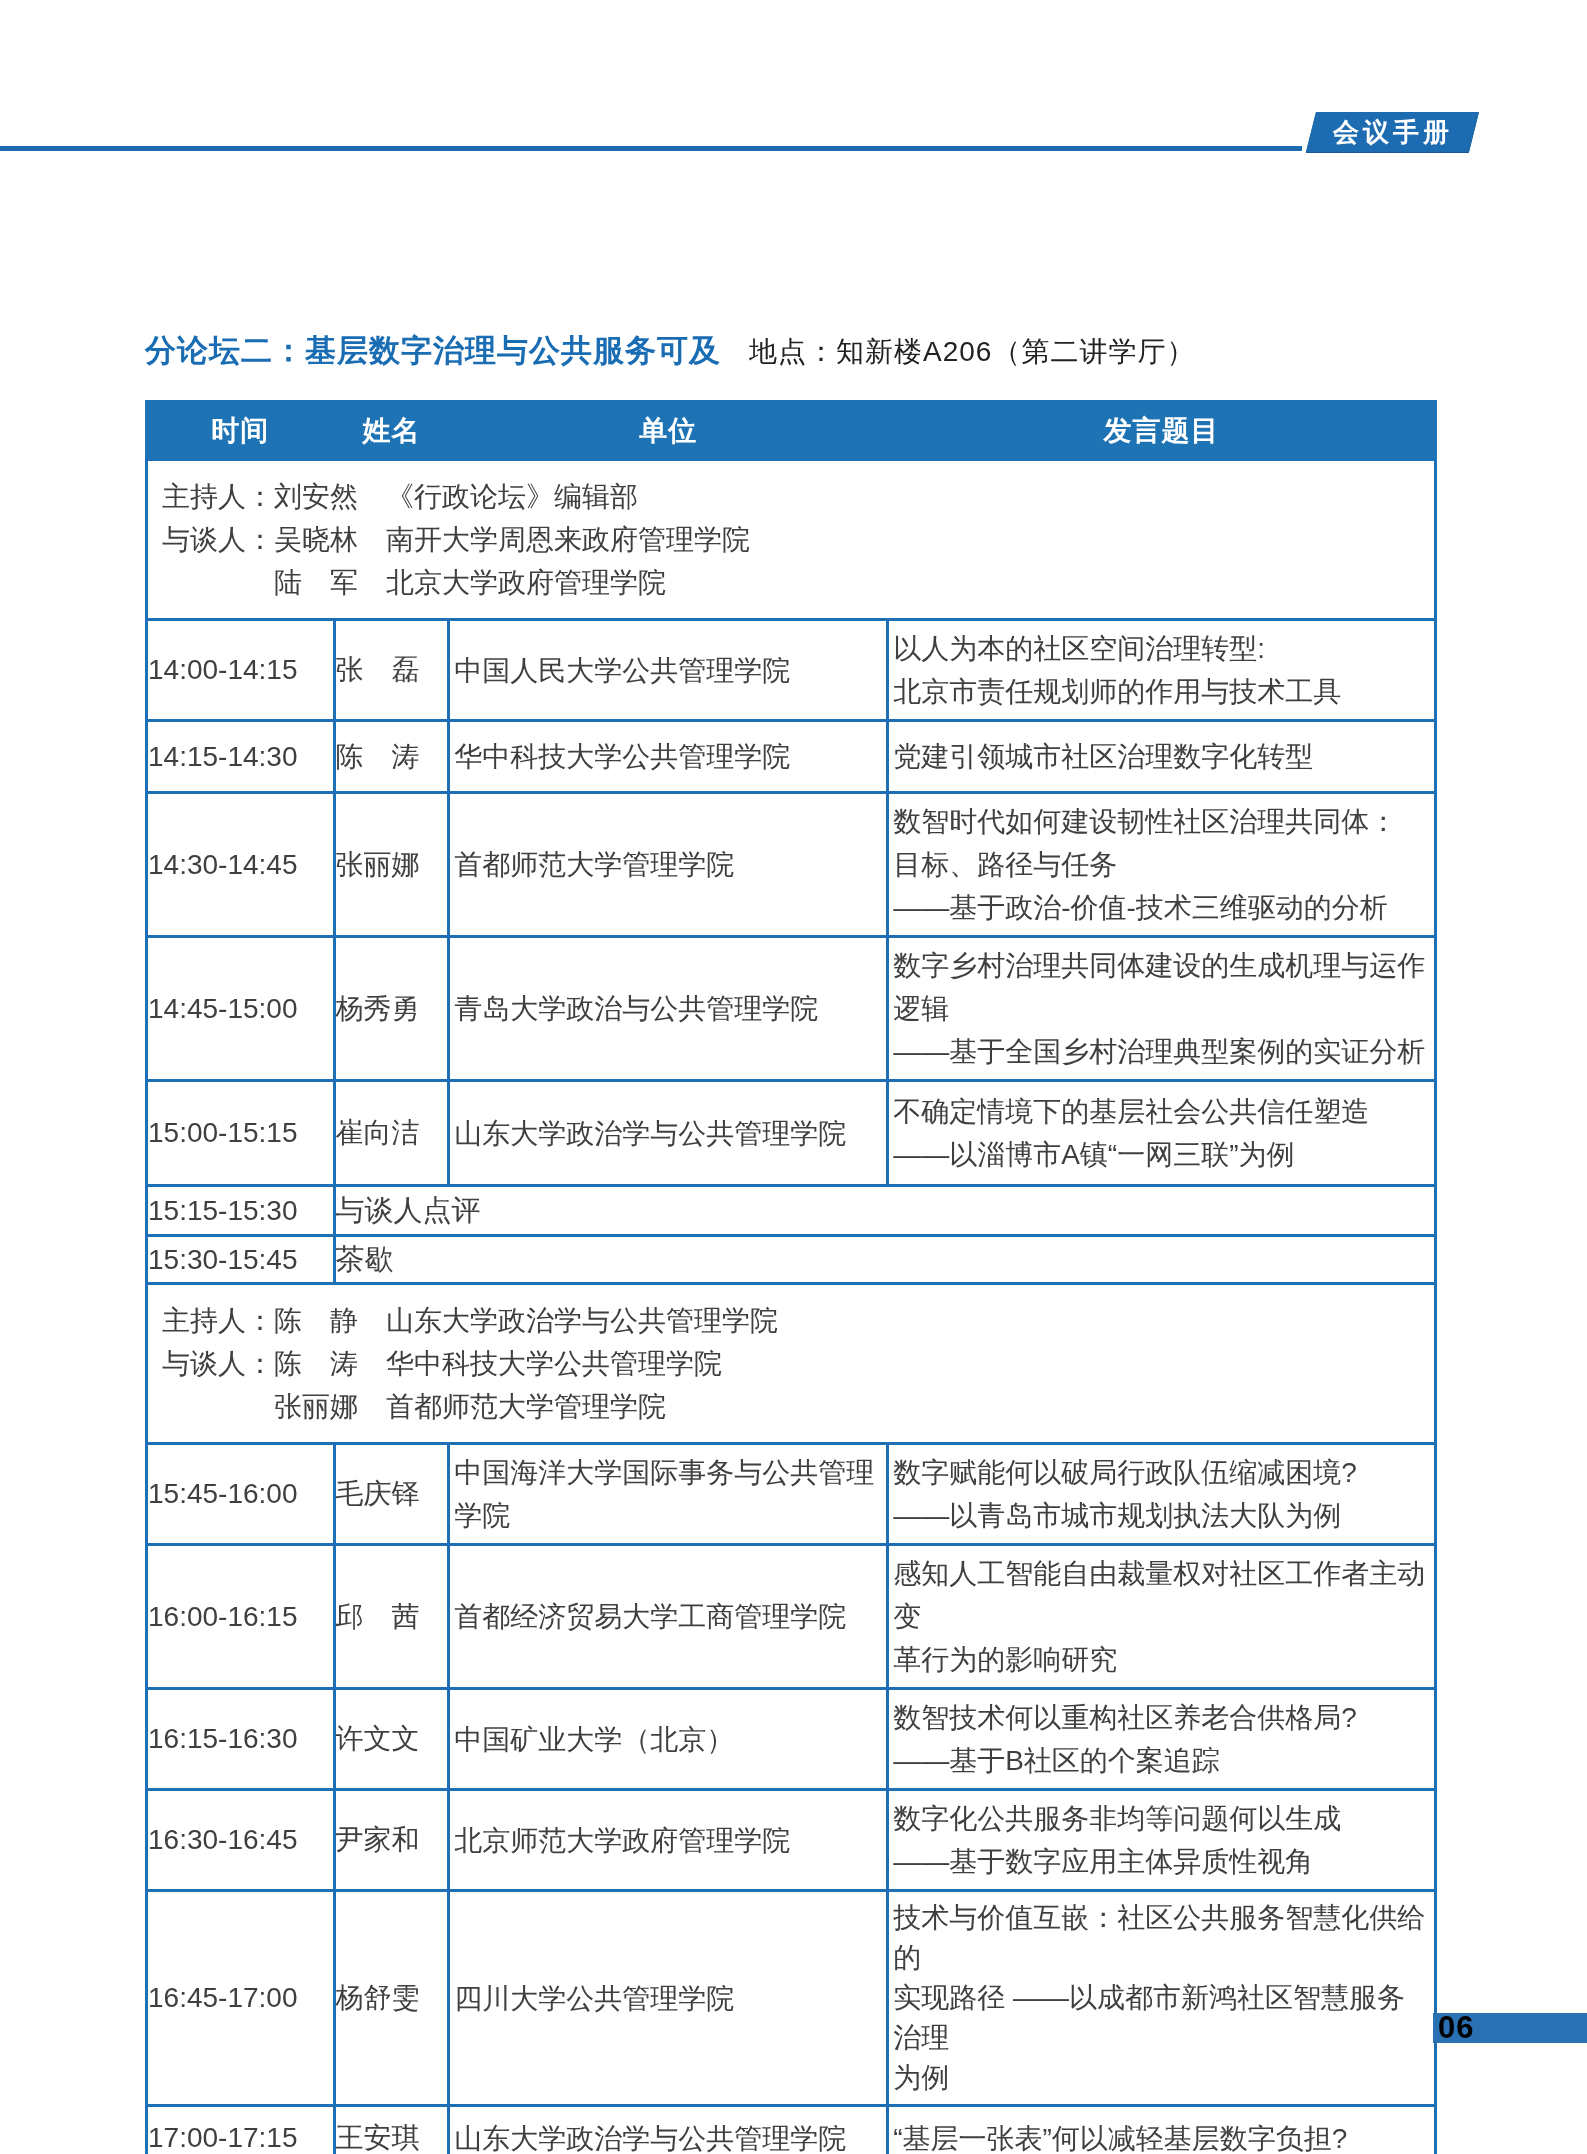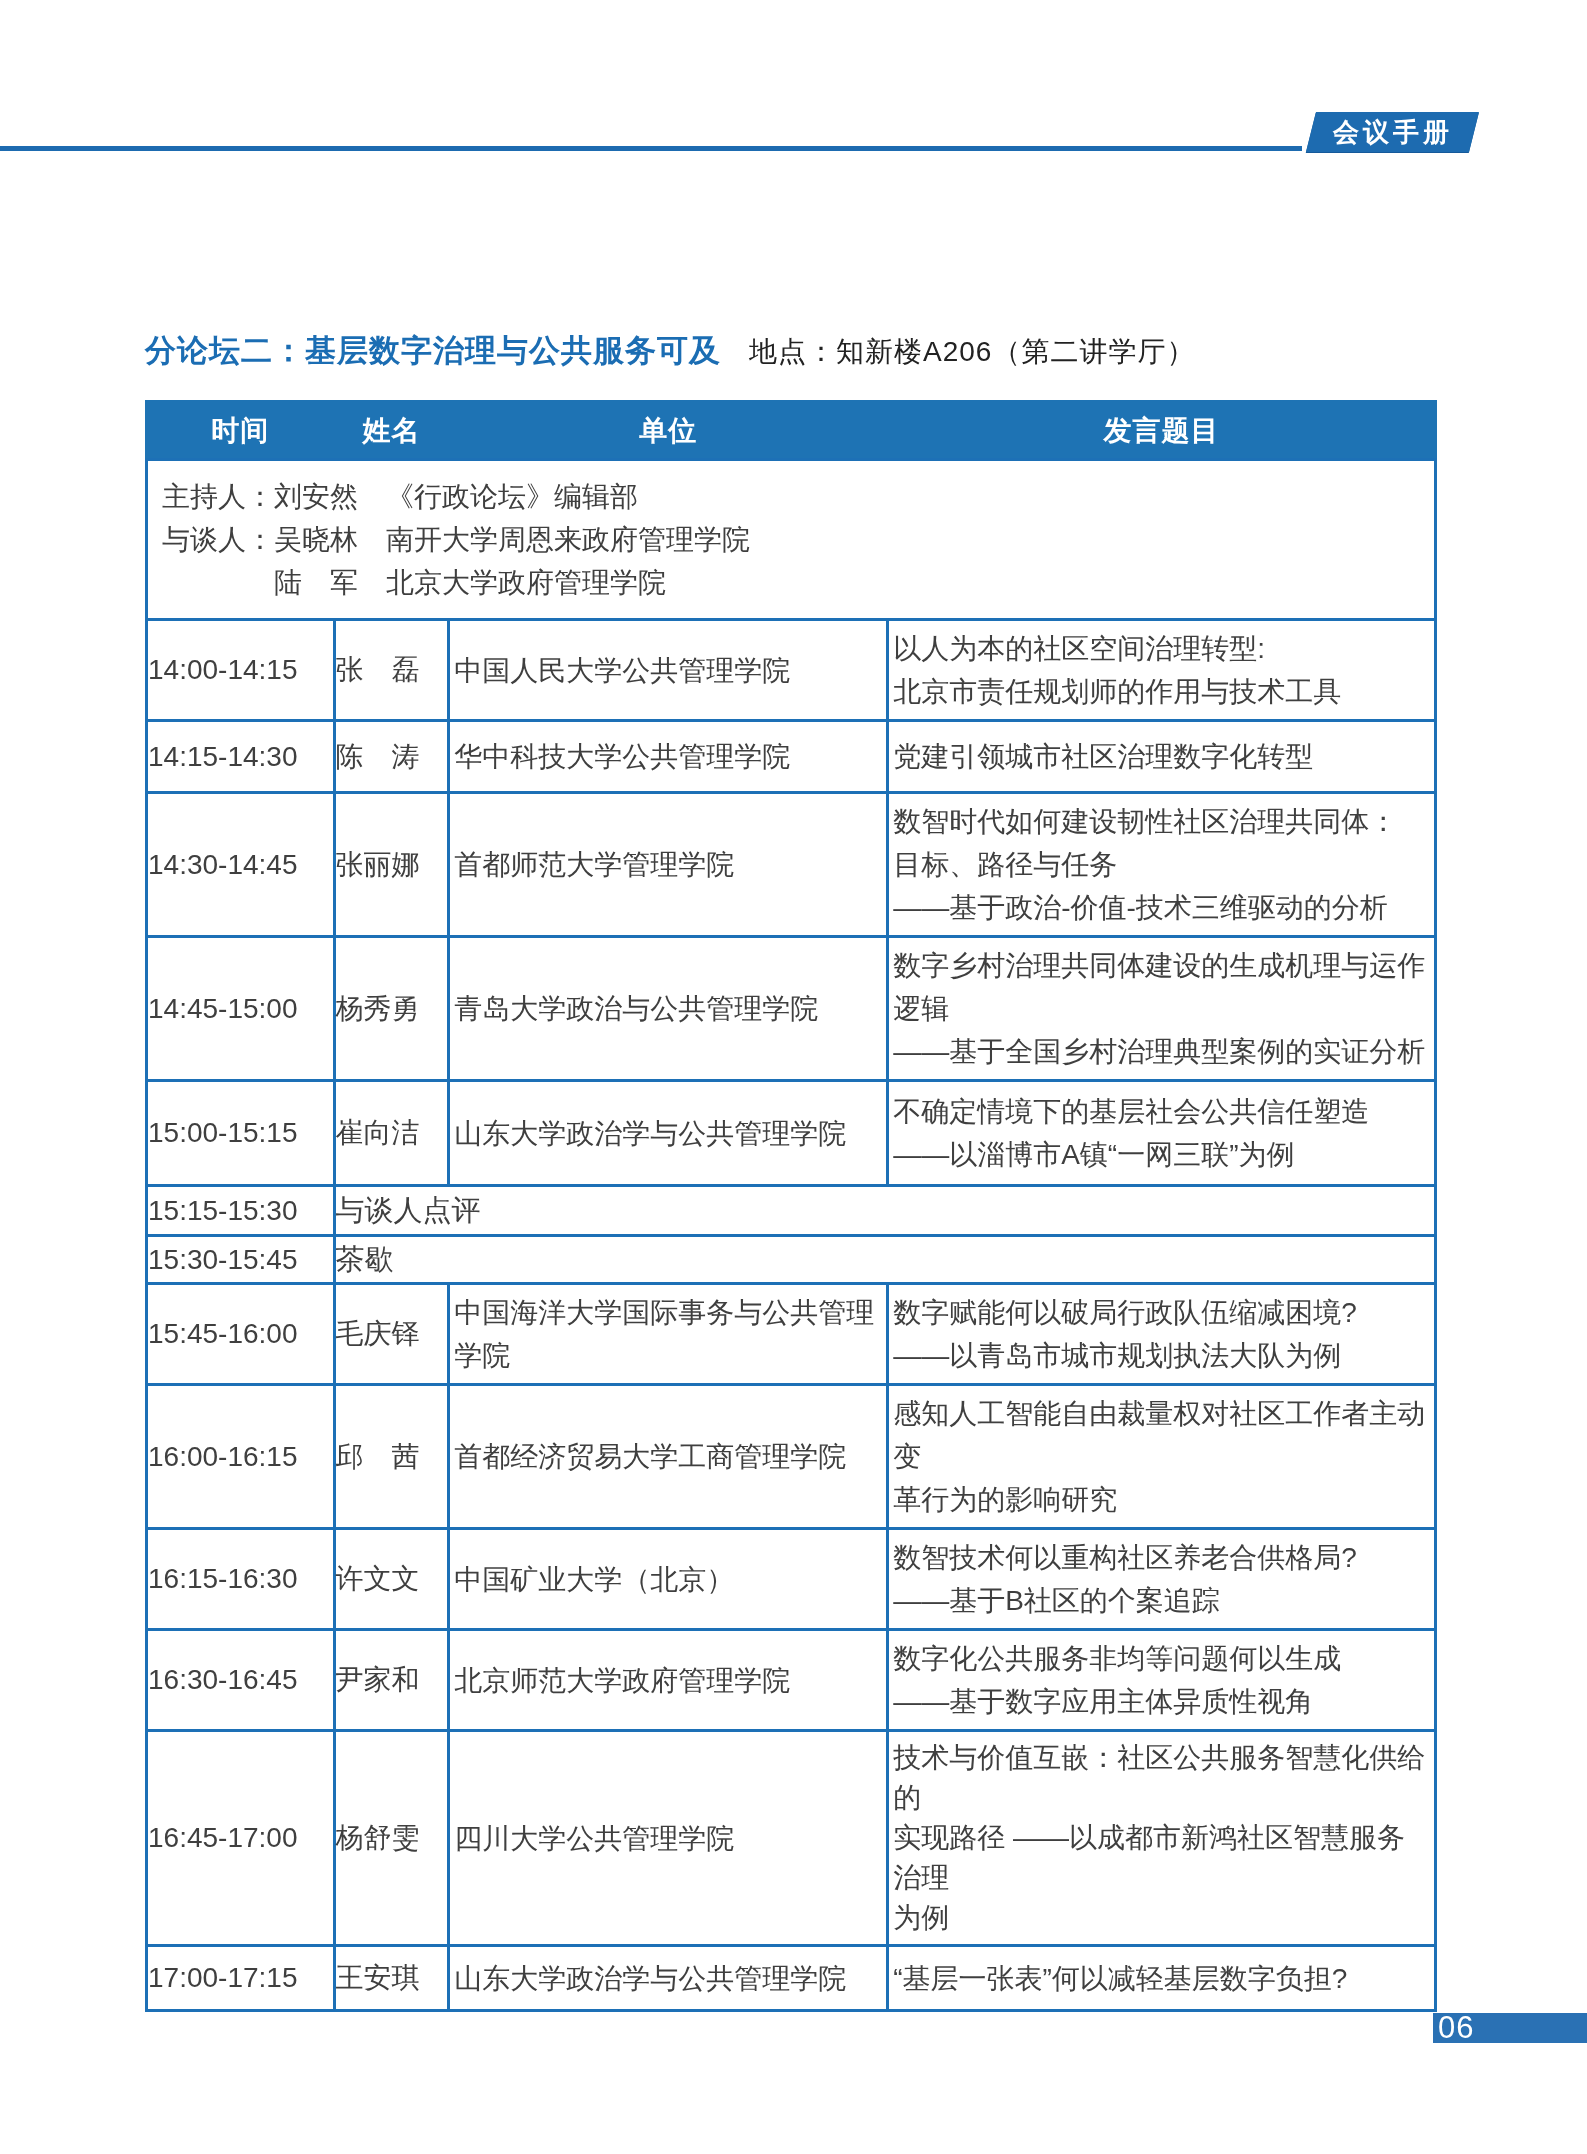--- a/index.html
+++ b/index.html
@@ -62,21 +62,21 @@
   .pre{white-space:pre-line;line-height:43px;}
   td.time-cell{font-size:28px;letter-spacing:0px;}
   td.title-cell,td.org-cell{padding:6px 4px;}
   tr.span-row td.span-cell{font-size:29px;}
   .pagenum-bar{
     position:absolute;left:1433px;top:2013px;width:154px;height:30px;
     background:#2a71b4;
     display:flex;align-items:center;
   }
   .pagenum-bar span{
-    color:#ffffff;font-weight:normal;font-size:31px;line-height:30px;padding-left:5px;
+    color:#000000;font-weight:bold;font-size:31px;line-height:30px;padding-left:5px;
     letter-spacing:1px;
   }
 </style>
 </head>
 <body>
 
 <div class="top-rule"></div>
 
 <div class="badge">
   <span>会议手册</span>
@@ -149,20 +149,27 @@
 
     <tr class="span-row" style="height:50px">
       <td class="time-cell">15:15-15:30</td>
       <td colspan="3" class="span-cell">与谈人点评</td>
     </tr>
     <tr class="span-row" style="height:48px">
       <td class="time-cell">15:30-15:45</td>
       <td colspan="3" class="span-cell">茶歇</td>
     </tr>
 
+    <tr style="height:125px">
+      <td colspan="4" class="mod-cell">
+        <div class="pre">主持人：陈　静　山东大学政治学与公共管理学院
+与谈人：陈　涛　华中科技大学公共管理学院
+　　　　张丽娜　首都师范大学管理学院</div>
+      </td>
+    </tr>
 
     <tr style="height:93px">
       <td class="time-cell">15:45-16:00</td>
       <td class="name-cell">毛庆铎</td>
       <td class="org-cell pre">中国海洋大学国际事务与公共管理
 学院</td>
       <td class="title-cell pre">数字赋能何以破局行政队伍缩减困境?
 ——以青岛市城市规划执法大队为例</td>
     </tr>
     <tr style="height:100px">

